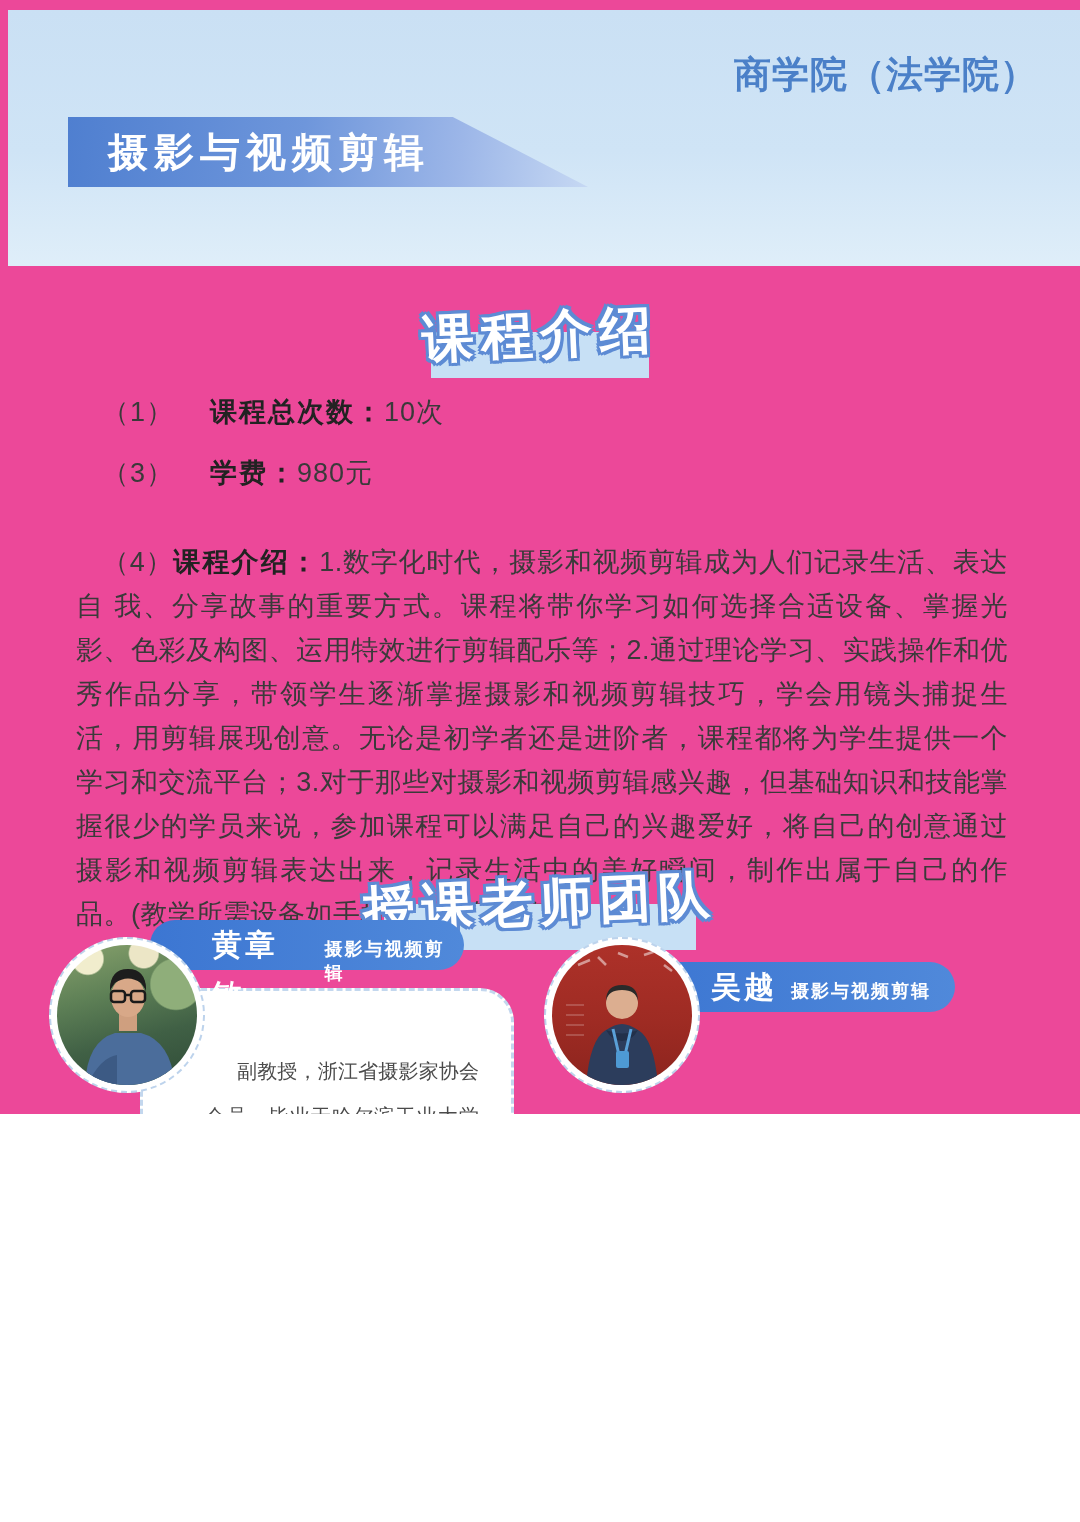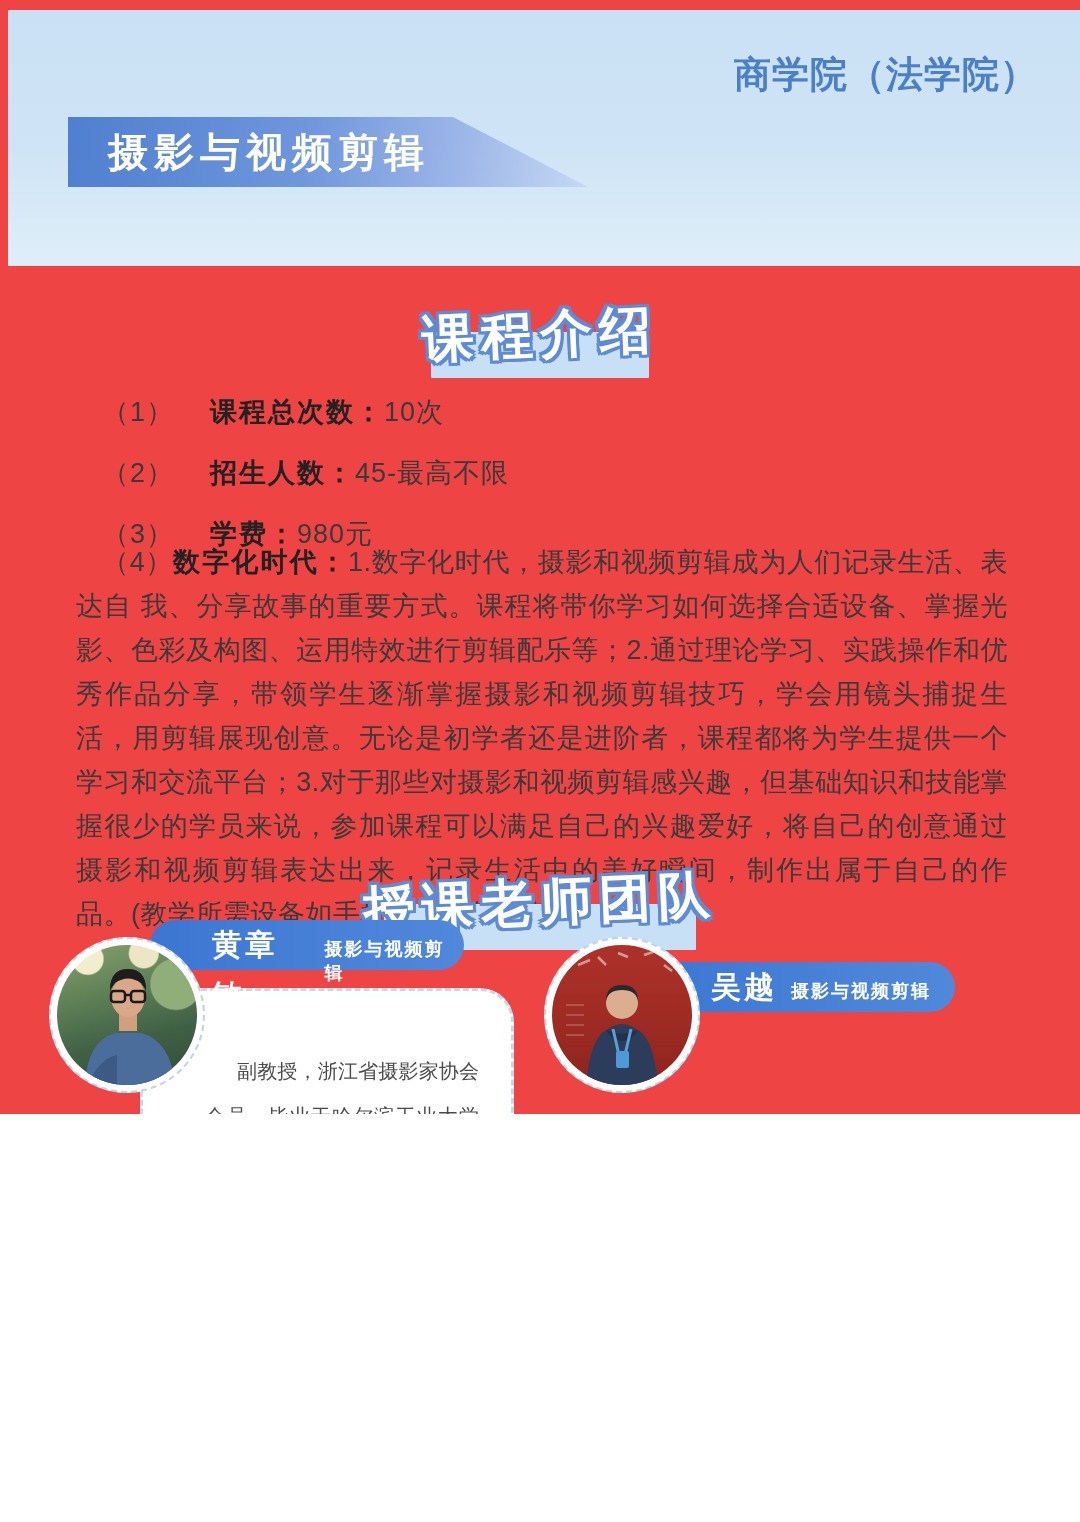--- a/index.html
+++ b/index.html
@@ -1,16 +1,16 @@
 <!DOCTYPE html>
 <html><head>
 <meta charset="utf-8">
 <style>
   html,body{margin:0;padding:0;background:#ffffff;}
-  .page{position:relative;width:1080px;height:1114px;background:#ef4444;overflow:hidden;
+  .page{position:relative;width:1080px;height:1114px;background:#ec4899;overflow:hidden;
         font-family:"Liberation Sans",sans-serif;}
 
   
   .top-band{position:absolute;top:10px;left:8px;right:0;height:256px;
             background:linear-gradient(180deg,#cae0f4 0%,#cfe4f6 55%,#dfeef9 100%);}
   .org{position:absolute;top:40px;right:42px;font-size:37px;font-weight:800;
        color:#4b80c8;letter-spacing:1px;}
   .banner{position:absolute;left:60px;top:107px;width:520px;height:70px;
           clip-path:polygon(0 0,74% 0,100% 100%,0 100%);
           background:linear-gradient(97deg,#4f7fd0 0%,#6e96db 45%,#9cb6e8 75%,#c6d8f3 100%);
@@ -95,29 +95,26 @@
   <div class="sec t1">
     <div class="bar"></div>
     <div class="txt">课程介绍</div>
   </div>
 
   <div class="info-list">
     <div class="row">
       <span class="num">（1）</span><b>课程总次数：</b><span>10次</span>
     </div>
     <div class="row">
-      <span class="num">（2）</span><b>招生人数：</b><span>45-最高不限</span>
-    </div>
-    <div class="row">
       <span class="num">（3）</span><b>学费：</b><span>980元</span>
     </div>
   </div>
 
   <p class="course-desc">
-    <span class="num">（4）</span><b>数字化时代：</b><span>1.数字化时代，摄影和视频剪辑成为人们记录生活、表达自 我、分享故事的重要方式。课程将带你学习如何选择合适设备、掌握光影、色彩及构图、运用特效进行剪辑配乐等；2.通过理论学习、实践操作和优秀作品分享，带领学生逐渐掌握摄影和视频剪辑技巧，学会用镜头捕捉生活，用剪辑展现创意。无论是初学者还是进阶者，课程都将为学生提供一个学习和交流平台；3.对于那些对摄影和视频剪辑感兴趣，但基础知识和技能掌握很少的学员来说，参加课程可以满足自己的兴趣爱好，将自己的创意通过摄影和视频剪辑表达出来，记录生活中的美好瞬间，制作出属于自己的作品。(教学所需设备如手机、微单等自备)</span>
+    <span class="num">（4）</span><b>课程介绍：</b><span>1.数字化时代，摄影和视频剪辑成为人们记录生活、表达自 我、分享故事的重要方式。课程将带你学习如何选择合适设备、掌握光影、色彩及构图、运用特效进行剪辑配乐等；2.通过理论学习、实践操作和优秀作品分享，带领学生逐渐掌握摄影和视频剪辑技巧，学会用镜头捕捉生活，用剪辑展现创意。无论是初学者还是进阶者，课程都将为学生提供一个学习和交流平台；3.对于那些对摄影和视频剪辑感兴趣，但基础知识和技能掌握很少的学员来说，参加课程可以满足自己的兴趣爱好，将自己的创意通过摄影和视频剪辑表达出来，记录生活中的美好瞬间，制作出属于自己的作品。(教学所需设备如手机、微单等自备)</span>
   </p>
 
   <div class="sec t2">
     <div class="bar"></div>
     <div class="txt">授课老师团队</div>
   </div>
 
   <div class="bubble b1">
     <div class="bio">
       <span class="sp s1"></span>

